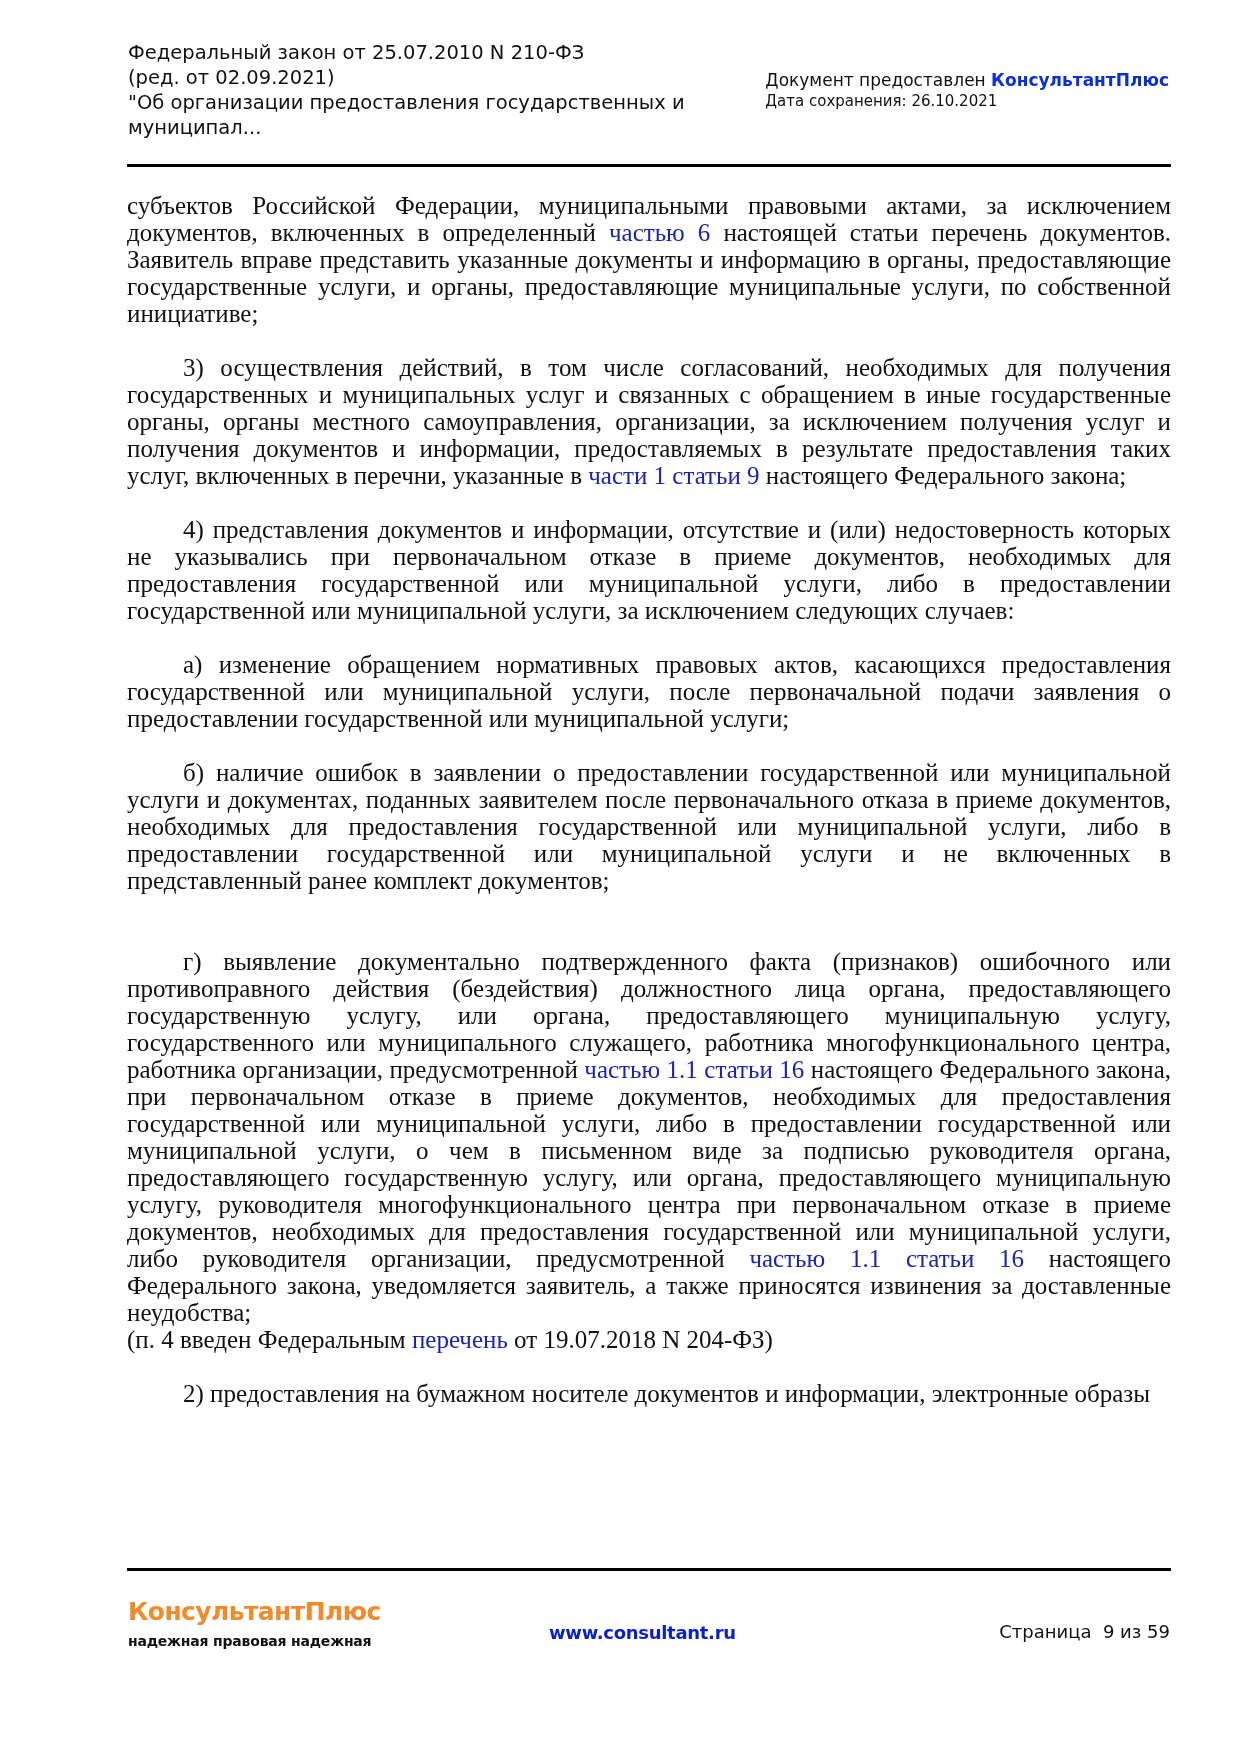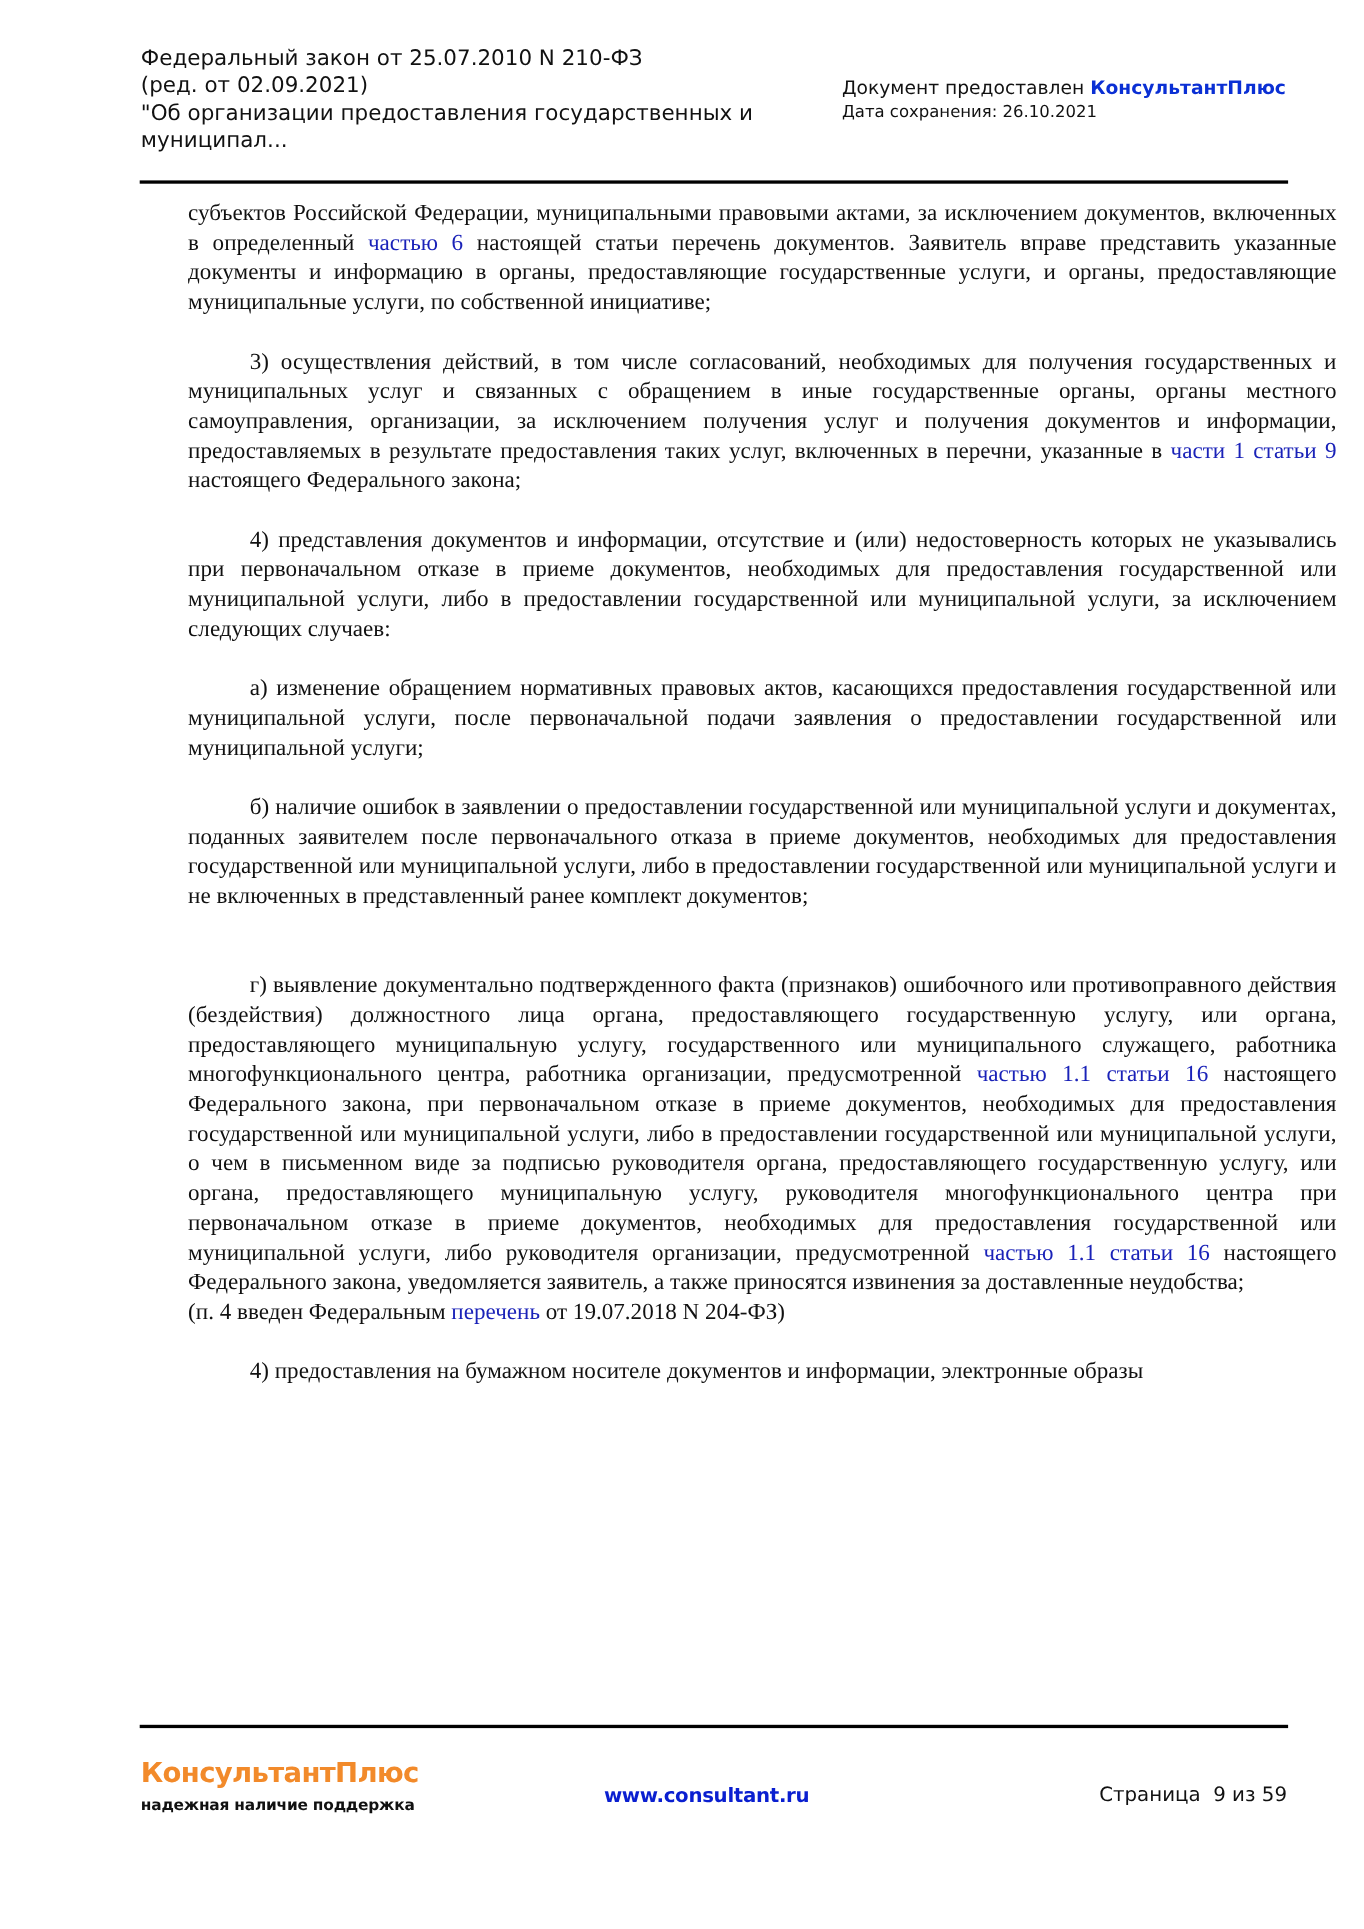--- a/index.html
+++ b/index.html
@@ -12,23 +12,23 @@
       position: absolute; right: 71px; top: 69px; 
       font-family: "DejaVu Sans", sans-serif; color: #111;
     }
     .hdr-right .l1 { font-size: 17px; line-height: 22px; }
     .hdr-right .l2 { font-size: 15px; line-height: 20px; }
     .brand-inline { color: #0a2fd4; font-weight: bold; }
     .rule { position: absolute; left: 127px; width: 1044px; height: 3px; background: #000; }
     .rule.top { top: 164px; }
     .rule.bottom { top: 1568px; }
     .content {
-      position: absolute; left: 127px; top: 180px; width: 1044px;
-      font-family: "Liberation Serif", serif; font-size: 21px; line-height: 27px;
-      color: #111; text-align: justify; margin-left: 44px;
+      position: absolute; left: 127px; top: 192px; width: 1044px;
+      font-family: "Liberation Serif", serif; font-size: 25px; line-height: 27px;
+      color: #111; text-align: justify;
     }
     .content p { margin: 0; }
     .content p.ind { text-indent: 56px; }
     .content .gap { height: 27px; }
     .lnk { color: #1a22b8; text-decoration: none; }
     .ftr-brand {
       position: absolute; left: 128px; top: 1597px;
       font-family: "DejaVu Sans", sans-serif; color: #f28a2a; font-weight: bold;
       font-size: 25px; letter-spacing: -0.6px; line-height: 30px;
     }
@@ -74,21 +74,21 @@
   <p class="ind">4) представления документов и информации, отсутствие и (или) недостоверность которых не указывались при первоначальном отказе в приеме документов, необходимых для предоставления государственной или муниципальной услуги, либо в предоставлении государственной или муниципальной услуги, за исключением следующих случаев:</p>
   <div class="gap"></div>
   <p class="ind">а) изменение обращением нормативных правовых актов, касающихся предоставления государственной или муниципальной услуги, после первоначальной подачи заявления о предоставлении государственной или муниципальной услуги;</p>
   <div class="gap"></div>
   <p class="ind">б) наличие ошибок в заявлении о предоставлении государственной или муниципальной услуги и документах, поданных заявителем после первоначального отказа в приеме документов, необходимых для предоставления государственной или муниципальной услуги, либо в предоставлении государственной или муниципальной услуги и не включенных в представленный ранее комплект документов;</p>
   <div class="gap"></div>
   <div class="gap"></div>
   <p class="ind"><span>г) выявление документально подтвержденного факта (признаков) ошибочного или противоправного действия (бездействия) должностного лица органа, предоставляющего государственную услугу, или органа, предоставляющего муниципальную услугу, государственного или муниципального служащего, работника многофункционального центра, работника организации, предусмотренной </span><a class="lnk">частью 1.1 статьи 16</a><span> настоящего Федерального закона, при первоначальном отказе в приеме документов, необходимых для предоставления государственной или муниципальной услуги, либо в предоставлении государственной или муниципальной услуги, о чем в письменном виде за подписью руководителя органа, предоставляющего государственную услугу, или органа, предоставляющего муниципальную услугу, руководителя многофункционального центра при первоначальном отказе в приеме документов, необходимых для предоставления государственной или муниципальной услуги, либо руководителя организации, предусмотренной </span><a class="lnk">частью 1.1 статьи 16</a><span> настоящего Федерального закона, уведомляется заявитель, а также приносятся извинения за доставленные неудобства;</span></p>
   <p><span>(п. 4 введен Федеральным </span><a class="lnk">перечень</a><span> от 19.07.2018 N 204-ФЗ)</span></p>
   <div class="gap"></div>
-  <p class="ind">4) предоставления на бумажном носителе документов и информации, электронные образы</p>
+  <p class="ind">2) предоставления на бумажном носителе документов и информации, электронные образы</p>
 </div>
 
 <div class="rule bottom"></div>
 
 <div class="ftr-brand">КонсультантПлюс</div>
-<div class="ftr-tag">надежная наличие поддержка</div>
+<div class="ftr-tag">надежная правовая надежная</div>
 <a class="ftr-url">www.consultant.ru</a>
 <div class="ftr-page" style="white-space:pre;">Страница  9 из 59</div>
 
 </body></html>

